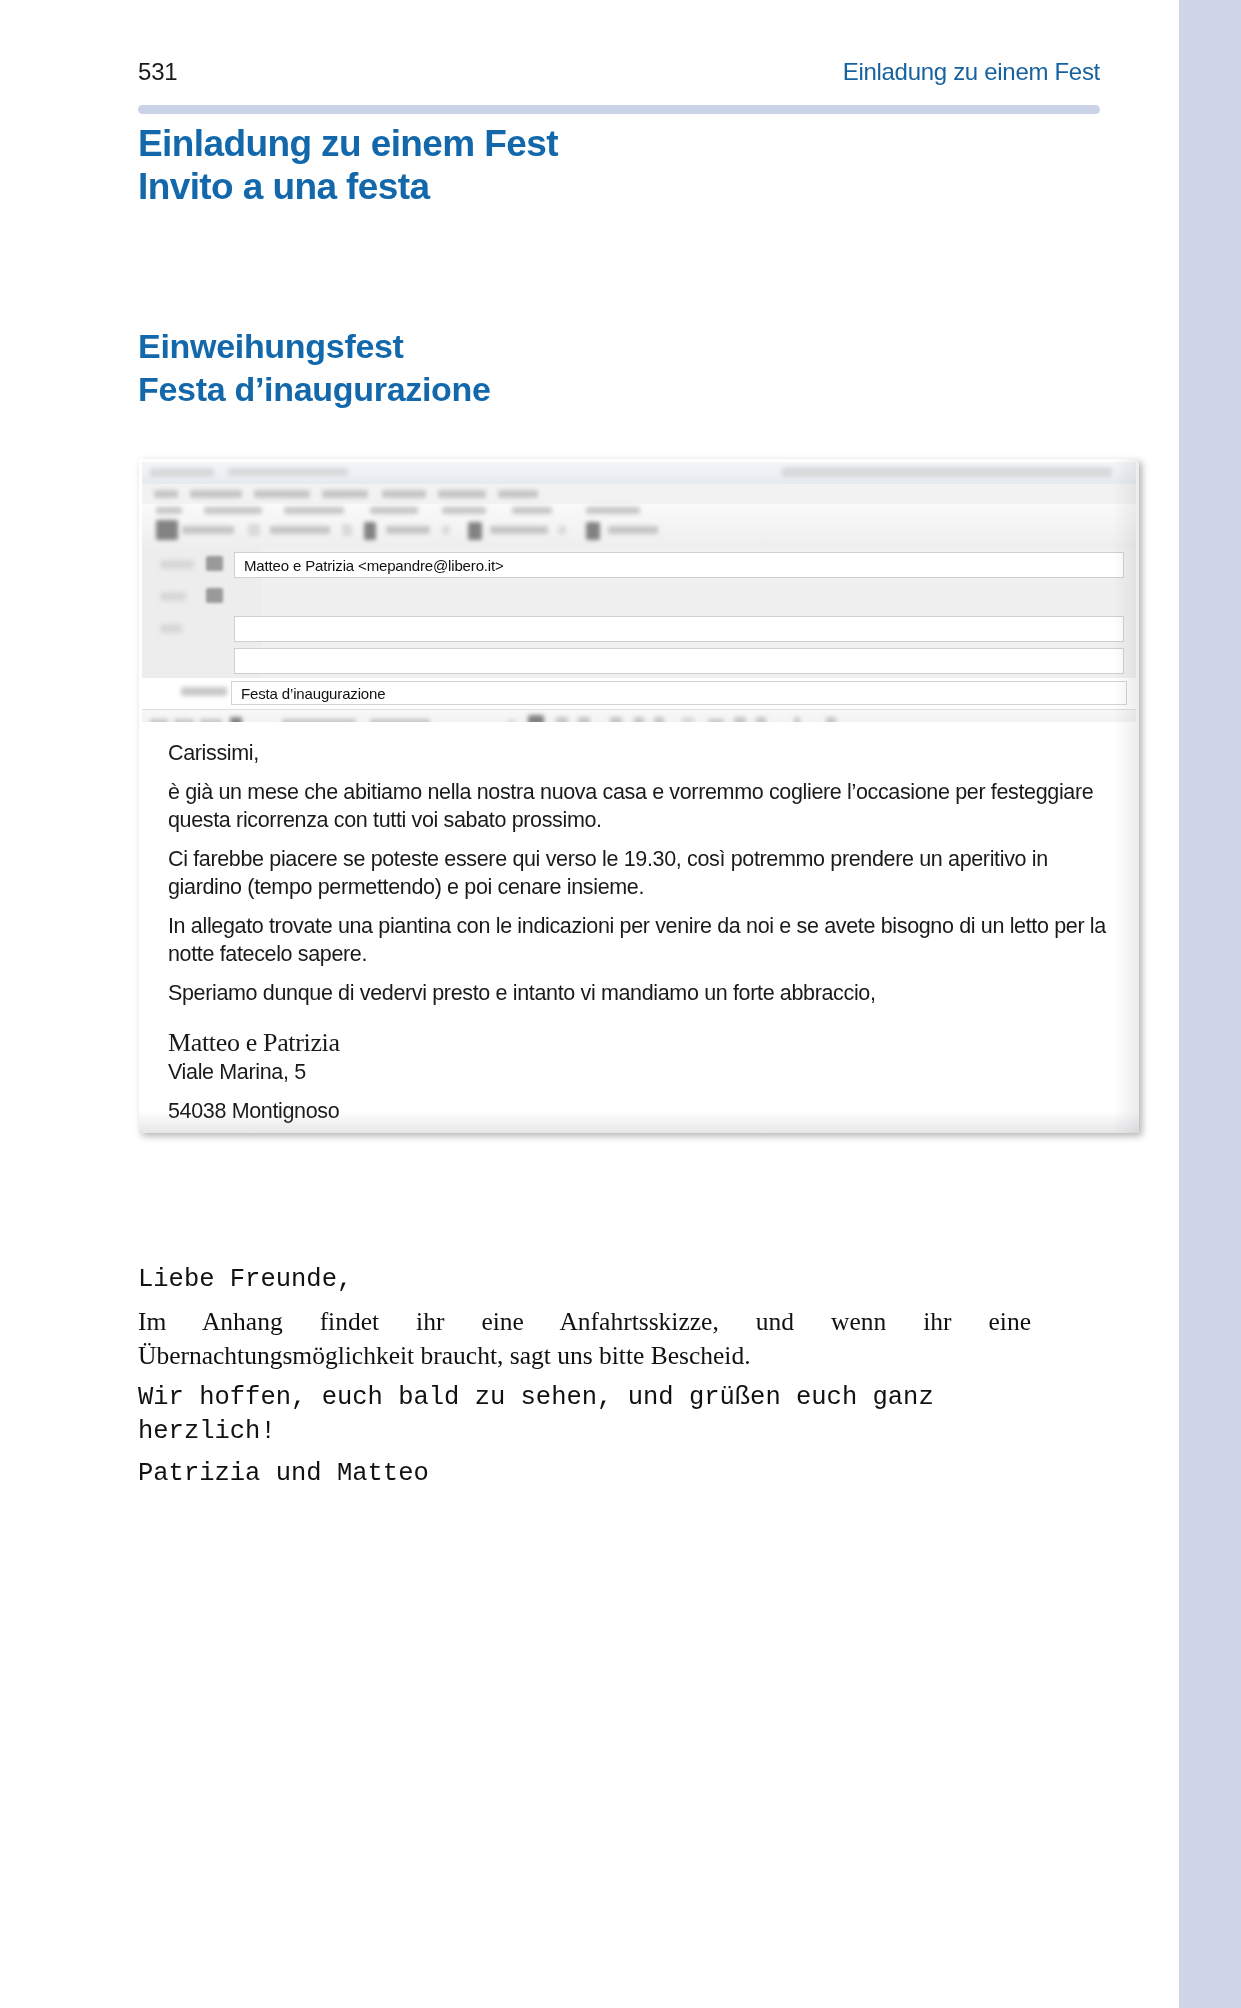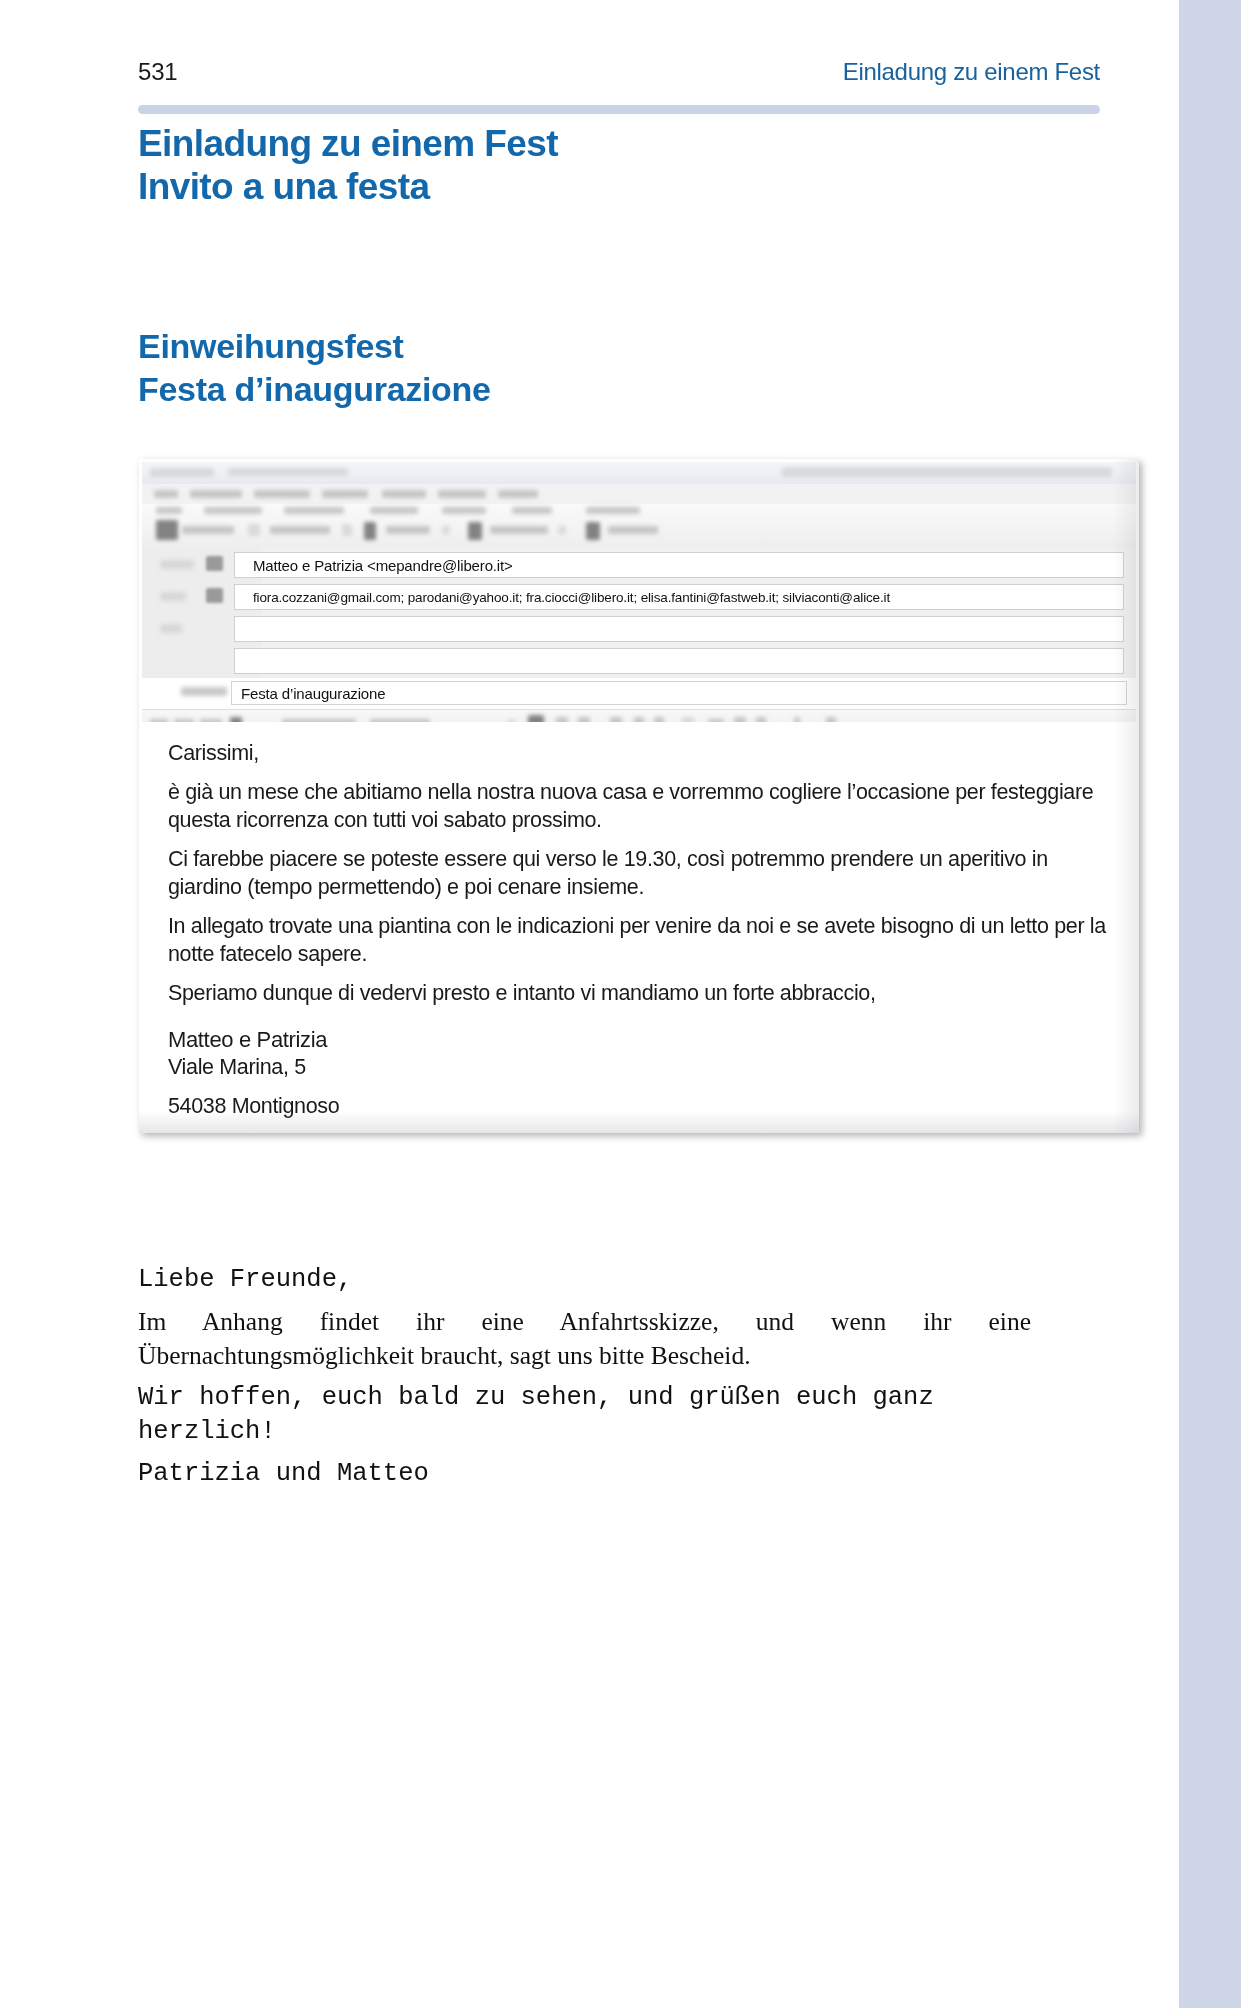--- a/index.html
+++ b/index.html
@@ -165,21 +165,21 @@
   .field-row {
     position: absolute;
     left: 92px;
     right: 12px;
     height: 26px;
     background: #ffffff;
     border: 1px solid #cfcfcf;
     box-sizing: border-box;
     display: flex;
     align-items: center;
-    padding-left: 18px;
+    padding-left: 9px;
   }
   .field-text {
     font-size: 15px;
     color: #111111;
     font-family: "Liberation Sans", sans-serif;
     white-space: nowrap;
     overflow: hidden;
     letter-spacing: -0.15px;
   }
   .field-text.small { font-size: 13.5px; }
@@ -226,22 +226,22 @@
   }
   .mail-p {
     font-family: "Liberation Sans", sans-serif;
     font-size: 21.5px;
     line-height: 1.30;
     color: #1a1a1a;
     margin: 0 0 11px 0;
     letter-spacing: -0.35px;
   }
   .mail-sig {
-    font-family: Liberation Sans, sans-serif;
-    font-size: 22px;
+    font-family: Liberation Serif, serif;
+    font-size: 26px;
     line-height: 1.30;
     color: #1a1a1a;
     margin: 18px 0 0 0;
     letter-spacing: -0.35px;
   }
   .fig-shade-right {
     position: absolute;
     top: 0; right: 0; width: 26px; bottom: 0;
     background: linear-gradient(90deg, rgba(0,0,0,0) 0%, rgba(140,140,150,0.16) 100%);
     pointer-events: none;
@@ -338,23 +338,20 @@
         <div class="blurbar light" style="left:18px; top:12px; width:34px; height:9px;"></div>
         <div class="blurbar light" style="left:18px; top:44px; width:26px; height:9px;"></div>
         <div class="blurbar light" style="left:18px; top:76px; width:22px; height:9px;"></div>
 
         <div class="field-icon" style="left:64px; top:8px;"></div>
         <div class="field-row" style="top:4px;">
           <span class="field-text">Matteo e Patrizia &lt;mepandre@libero.it&gt;</span>
         </div>
 
         <div class="field-icon" style="left:64px; top:40px;"></div>
-        <div class="field-row" style="top:36px;">
-          <span class="field-text small">fiora.cozzani@gmail.com; parodani@yahoo.it; fra.ciocci@libero.it; elisa.fantini@fastweb.it; silviaconti@alice.it</span>
-        </div>
 
         <div class="field-row" style="top:68px;"></div>
         <div class="field-row" style="top:100px;"></div>
       </div>
 
       <div class="blurbar" style="left:42px; top:228px; width:46px; height:9px;"></div>
       <div class="subject-row" style="top:222px;">
         <span class="field-text">Festa d’inaugurazione</span>
       </div>
 

